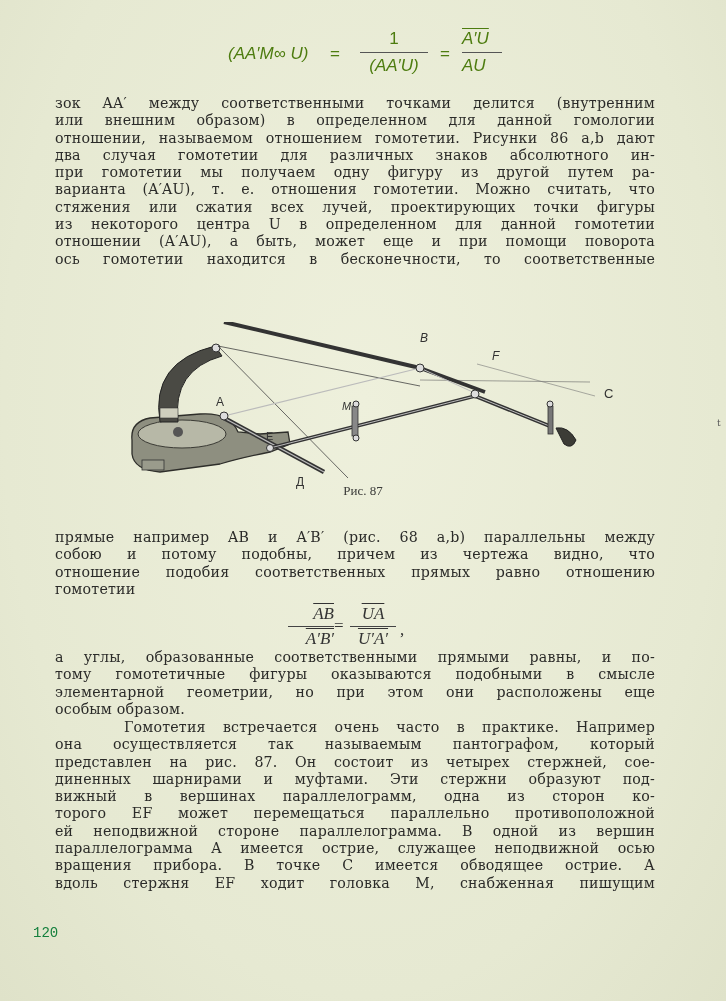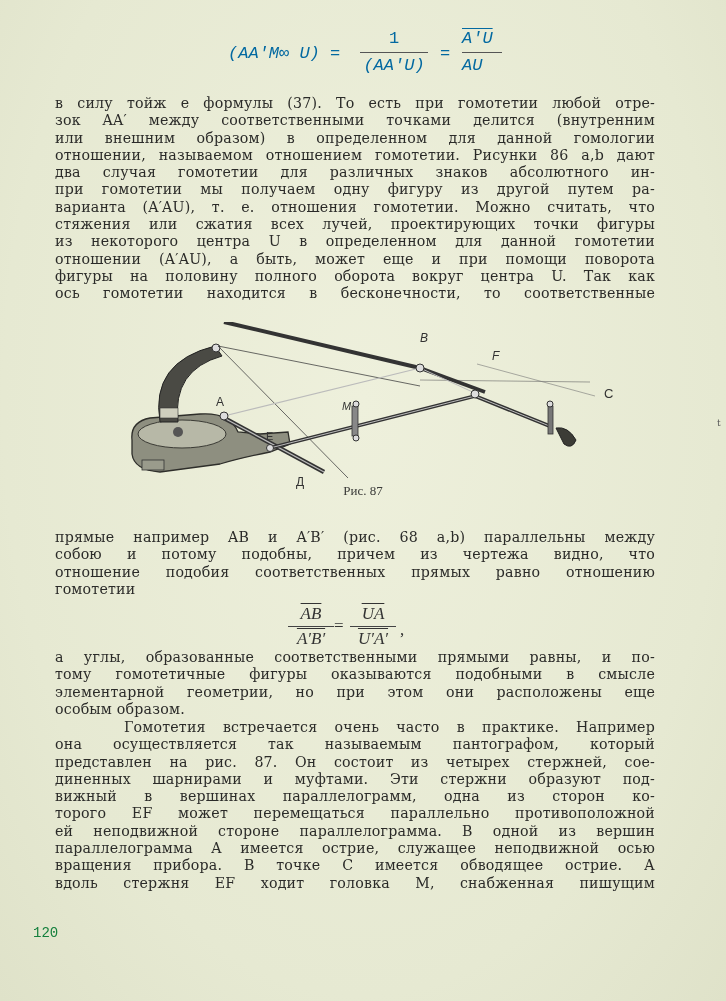--- a/index.html
+++ b/index.html
@@ -7,21 +7,21 @@
     width:726px; height:1001px; overflow:hidden;
     background:#e9ebd6;
     background-image: radial-gradient(ellipse at 50% 40%, #eef0dc 0%, #e6e9d2 70%, #dfe2c9 100%);
     font-family:"DejaVu Serif", serif;
     color:#2a2a28;
     position:relative;
   }
   .page { position:absolute; left:0; top:0; width:726px; height:1001px; }
   .formula-top {
     position:absolute; left:228px; top:28px; width:280px; height:58px;
-    font-family:Liberation Mono, monospace; font-size:17px; color:#0369a1;
+    font-family:Liberation Sans, sans-serif; font-size:17px; color:#4d7c0f;
   }
   .ft-lhs { position:absolute; left:0; top:16px; font-style:italic; }
   .ft-eq1 { position:absolute; left:102px; top:16px; }
   .ft-frac1 { position:absolute; left:132px; top:0; width:68px; text-align:center; }
   .ft-frac1 .num, .ft-frac2 .num { display:block; height:22px; line-height:22px; }
   .ft-frac1 .line, .ft-frac2 .line { display:block; border-top:1px solid #555; margin:2px 0; }
   .ft-frac1 .den, .ft-frac2 .den { display:block; height:22px; line-height:22px; font-style:italic; }
   .ft-eq2 { position:absolute; left:212px; top:16px; }
   .ft-frac2 { position:absolute; left:234px; top:0; width:40px; text-align:left; }
   .ft-frac2 .num { font-style:italic; text-decoration:overline; }
@@ -40,21 +40,21 @@
 
   .figure { position:absolute; left:120px; top:322px; width:520px; height:178px; }
   .caption {
     position:absolute; left:0; width:726px; top:483px; text-align:center;
     font-family:"Liberation Serif", serif; font-size:13px; color:#3a3a38;
   }
   .formula-mid {
     position:absolute; left:288px; top:604px; width:150px; height:48px;
     font-family:"Liberation Serif", serif; font-style:italic; font-size:17px; color:#333;
   }
-  .fm-f1 { position:absolute; left:0; top:0; width:46px; text-align:center; }
+  .fm-f1 { position:absolute; left:0; top:0; width:46px; text-align:right; }
   .fm-f2 { position:absolute; left:62px; top:0; width:46px; text-align:center; }
   .fm-f1 span, .fm-f2 span { display:block; height:20px; line-height:20px; text-decoration:overline; }
   .fm-f1 i, .fm-f2 i { display:block; border-top:1px solid #444; margin:2px 0; }
   .fm-eq { position:absolute; left:46px; top:12px; font-style:normal; }
   .fm-comma { position:absolute; left:112px; top:16px; font-style:normal; }
   .pagenum {
     position:absolute; left:33px; top:925px;
     font-family:Liberation Mono, monospace; font-size:14px; color:#15803d;
   }
   .margin-mark { position:absolute; left:717px; top:418px; font-size:9px; color:#555; }
@@ -74,31 +74,29 @@
     </span>
     <span class="ft-eq2">=</span>
     <span class="ft-frac2">
       <span class="num">A′U</span>
       <span class="line"></span>
       <span class="den">AU</span>
     </span>
   </div>
 
   <div class="para p1">
-    <span class="ln">в силу тойж е формулы (37). То есть при гомотетии любой отре-</span>
     <span class="ln">зок AA′ между соответственными точками делится (внутренним</span>
     <span class="ln">или внешним образом) в определенном для данной гомологии</span>
     <span class="ln">отношении, называемом отношением гомотетии. Рисунки 86 a,b дают</span>
     <span class="ln">два случая гомотетии для различных знаков абсолютного ин-</span>
     <span class="ln">при гомотетии мы получаем одну фигуру из другой путем ра-</span>
     <span class="ln">варианта (A′AU), т. е. отношения гомотетии. Можно считать, что</span>
     <span class="ln">стяжения или сжатия всех лучей, проектирующих точки фигуры</span>
     <span class="ln">из некоторого центра U в определенном для данной гомотетии</span>
     <span class="ln">отношении (A′AU), а быть, может еще и при помощи поворота</span>
-    <span class="ln">фигуры на половину полного оборота вокруг центра U. Так как</span>
     <span class="ln">ось гомотетии находится в бесконечности, то соответственные</span>
   </div>
 
   <svg class="figure" viewBox="0 0 520 178" width="520" height="178">
     <defs>
       <linearGradient id="metal" x1="0" y1="0" x2="0" y2="1">
         <stop offset="0" stop-color="#bdbfae"></stop>
         <stop offset="0.5" stop-color="#5a5a52"></stop>
         <stop offset="1" stop-color="#2e2e2a"></stop>
       </linearGradient>

